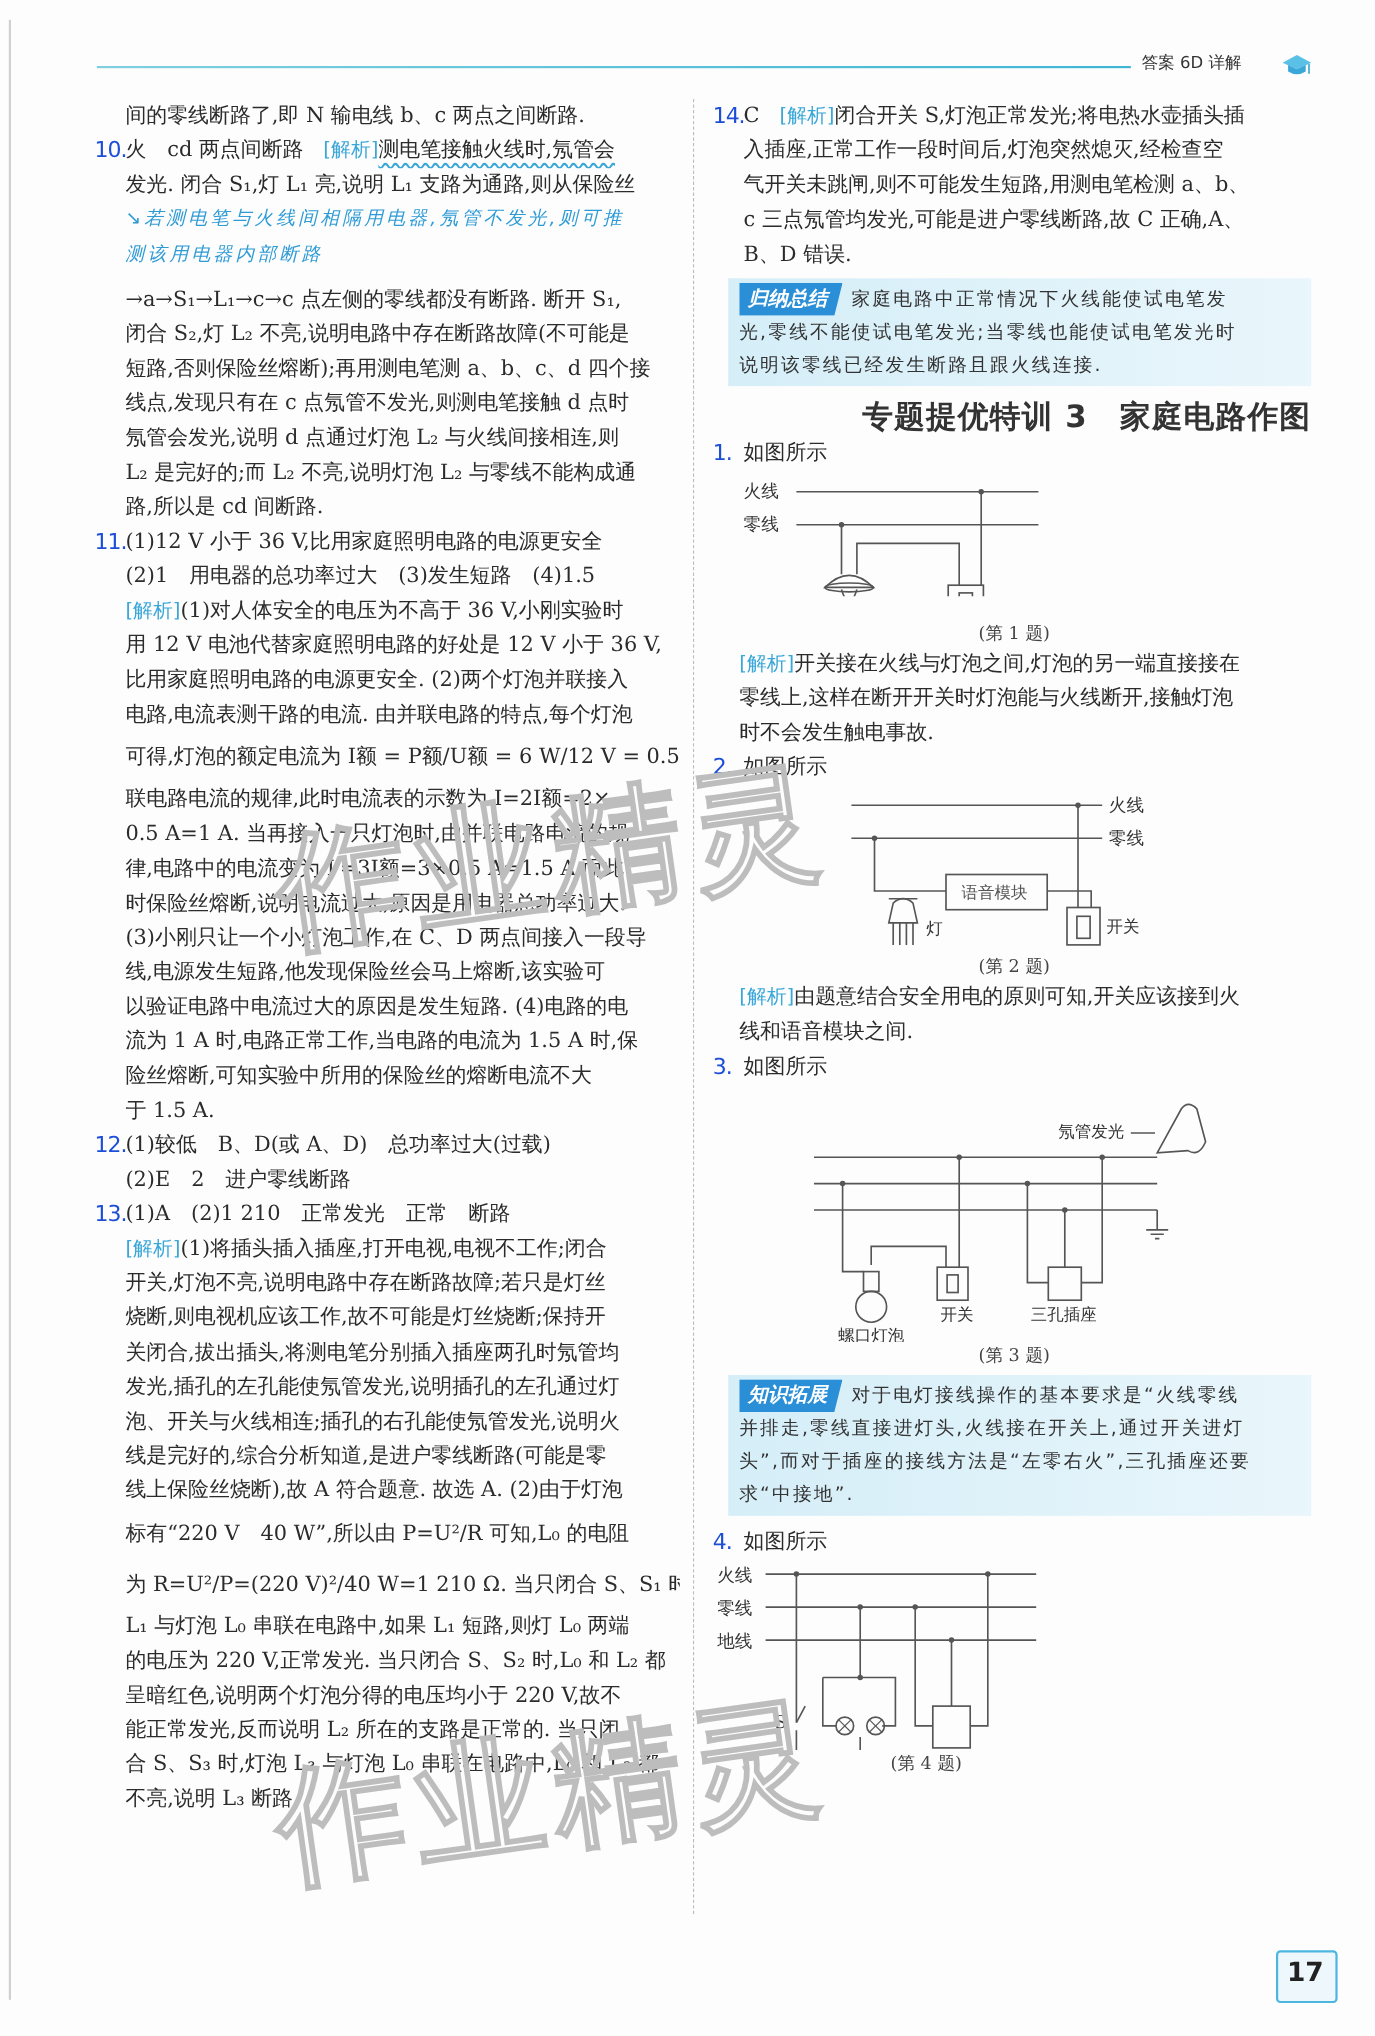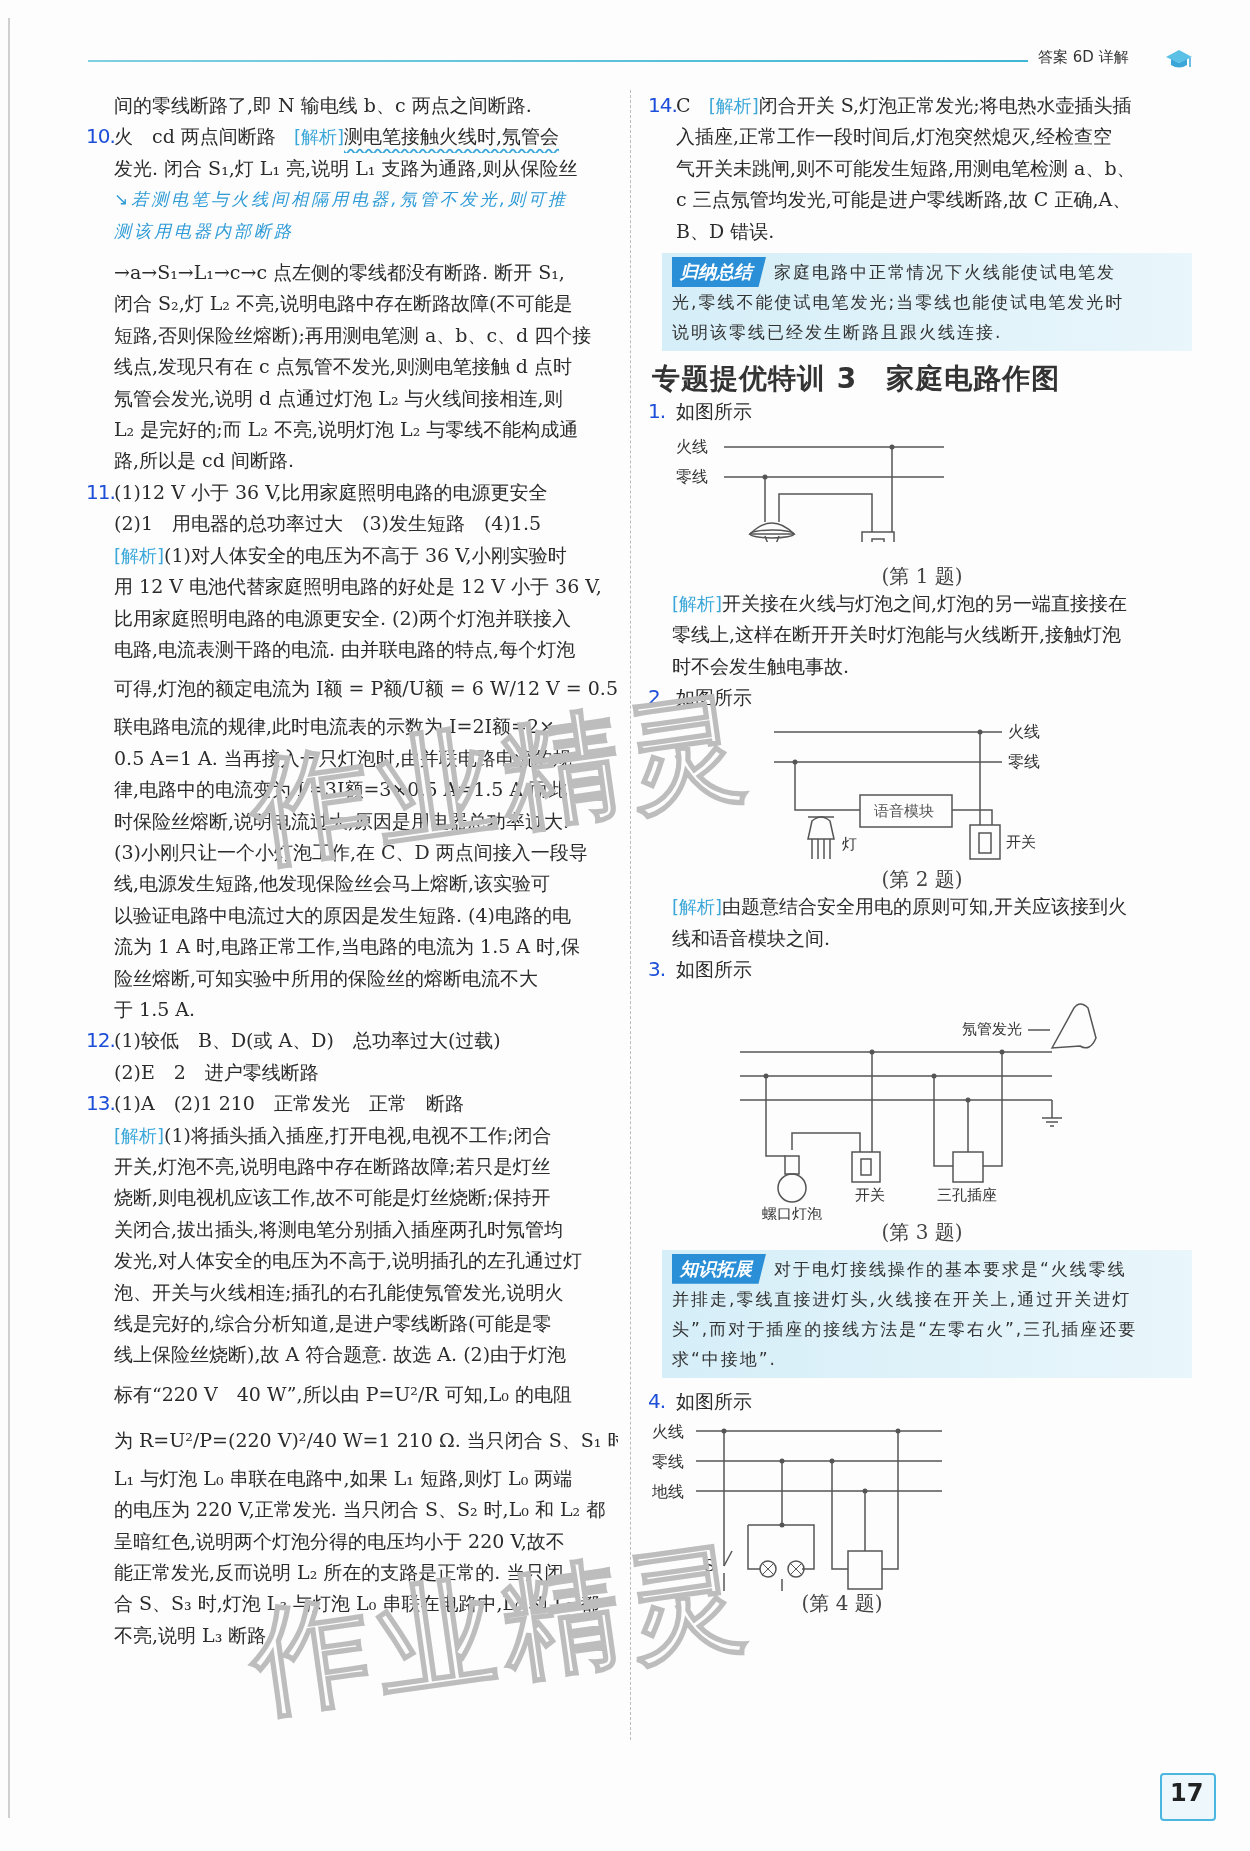--- a/index.html
+++ b/index.html
@@ -32,26 +32,26 @@
     position: relative; background: linear-gradient(90deg,#d5eef8,#e9f6fb); margin: 6px 0 8px 10px; padding: 4px 10px 4px 10px;
     font-family: "DejaVu Sans", sans-serif; font-size: 17px; line-height: 30px; color: #333; letter-spacing: 2px;
   }
   .callout .badge {
     display: inline-block; background: #2a8fd6; color: #fff; font-weight: bold; font-style: italic;
     padding: 0 14px 0 8px; margin-right: 8px; font-size: 18px; letter-spacing: 0;
     clip-path: polygon(0 0, 100% 0, 92% 100%, 0 100%);
     text-align: center;
   }
   .section-title {
-    text-align: left; font-family: "DejaVu Sans", sans-serif; font-weight: bold; font-size: 28px; color: #333;
+    text-align: right; font-family: "DejaVu Sans", sans-serif; font-weight: bold; font-size: 28px; color: #333;
     margin: 12px 0 2px 0; letter-spacing: 1px;
   }
   .fig { position: relative; margin: 4px 0 0 0; }
   .fig svg { display: block; }
-  .cap { text-align: center; font-size: 20px; color: #444; line-height: 24px; }
+  .cap { text-align: center; font-size: 16px; color: #444; line-height: 24px; }
 
   .page-num {
     position: absolute; left: 1160px; top: 1773px; width: 56px; height: 48px; border: 2px solid #4bb6df; border-radius: 4px;
     background: #eef8fc; font-family: "DejaVu Sans", sans-serif; font-size: 24px; font-weight: bold; color: #222; padding-left: 8px; box-sizing: border-box; line-height: 36px;
   }
   .watermark { position: absolute; font-family: "DejaVu Sans", sans-serif; font-weight: bold; font-size: 118px; color: transparent; -webkit-text-stroke: 1.5px #bdbdbd; letter-spacing: 8px; pointer-events: none; transform: rotate(-8deg); }
 </style>
 </head>
 <body>
 
@@ -110,21 +110,21 @@
     <div class="line">(2)E　2　进户零线断路</div>
   </div>
 
   <div class="item">
     <span class="num">13.</span>
     <div class="line">(1)A　(2)1 210　正常发光　正常　断路</div>
     <div class="line"><span class="tag">[解析]</span><span>(1)将插头插入插座,打开电视,电视不工作;闭合</span></div>
     <div class="line">开关,灯泡不亮,说明电路中存在断路故障;若只是灯丝</div>
     <div class="line">烧断,则电视机应该工作,故不可能是灯丝烧断;保持开</div>
     <div class="line">关闭合,拔出插头,将测电笔分别插入插座两孔时氖管均</div>
-    <div class="line">发光,对人体安全的电压为不高于,说明插孔的左孔通过灯</div>
+    <div class="line">发光,插孔的左孔能使氖管发光,说明插孔的左孔通过灯</div>
     <div class="line">泡、开关与火线相连;插孔的右孔能使氖管发光,说明火</div>
     <div class="line">线是完好的,综合分析知道,是进户零线断路(可能是零</div>
     <div class="line">线上保险丝烧断),故 A 符合题意. 故选 A. (2)由于灯泡</div>
     <div class="line tall">标有“220 V　40 W”,所以由 P=U²/R 可知,L₀ 的电阻</div>
     <div class="line tall">为 R=U²/P=(220 V)²/40 W=1 210 Ω. 当只闭合 S、S₁ 时,灯泡</div>
     <div class="line">L₁ 与灯泡 L₀ 串联在电路中,如果 L₁ 短路,则灯 L₀ 两端</div>
     <div class="line">的电压为 220 V,正常发光. 当只闭合 S、S₂ 时,L₀ 和 L₂ 都</div>
     <div class="line">呈暗红色,说明两个灯泡分得的电压均小于 220 V,故不</div>
     <div class="line">能正常发光,反而说明 L₂ 所在的支路是正常的. 当只闭</div>
     <div class="line">合 S、S₃ 时,灯泡 L₃ 与灯泡 L₀ 串联在电路中,L₀ 和 L₃ 都</div>

